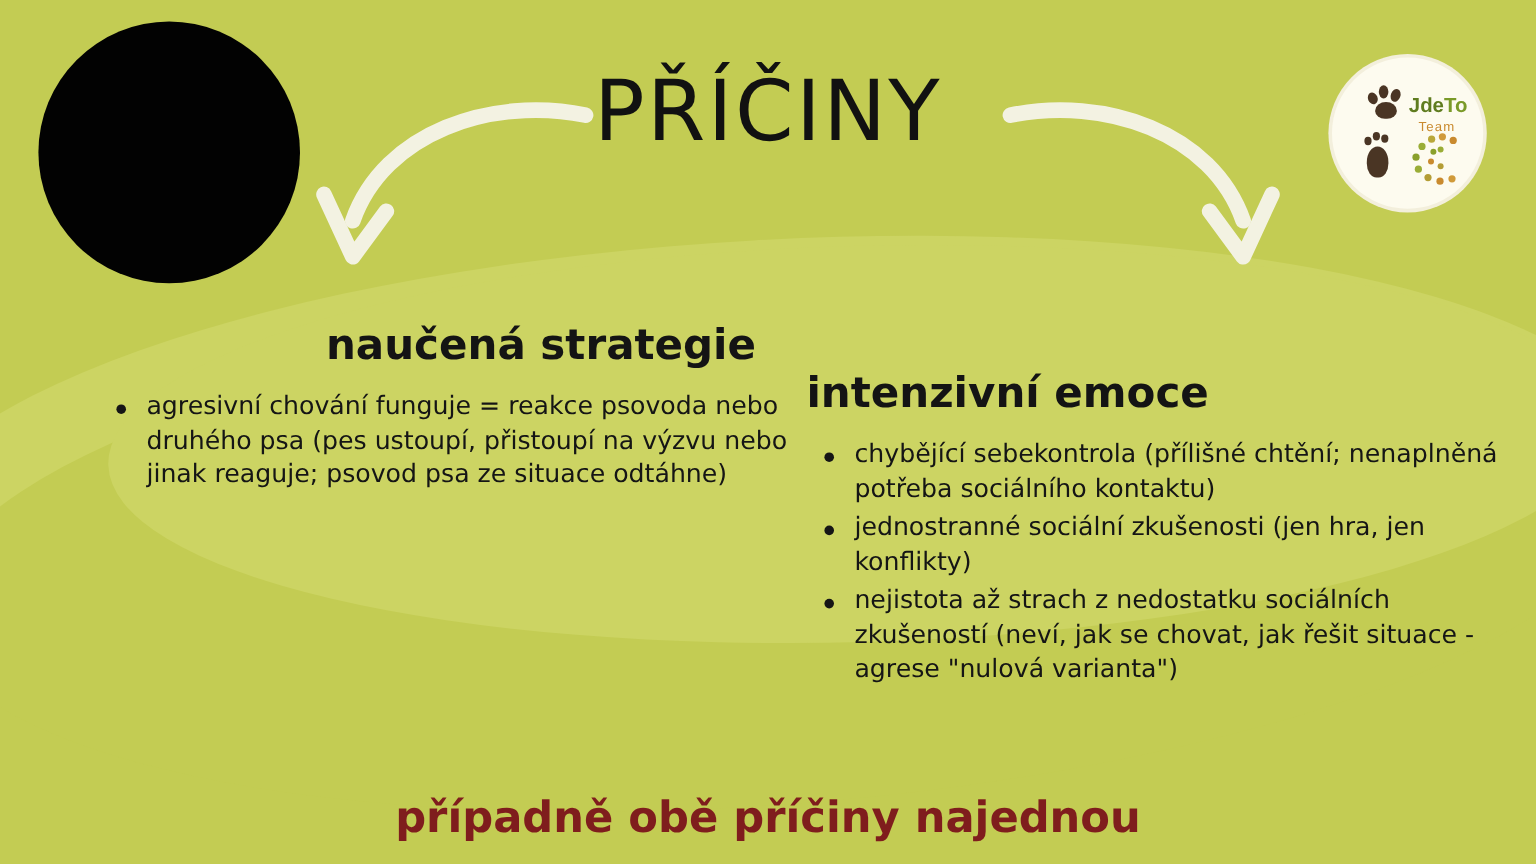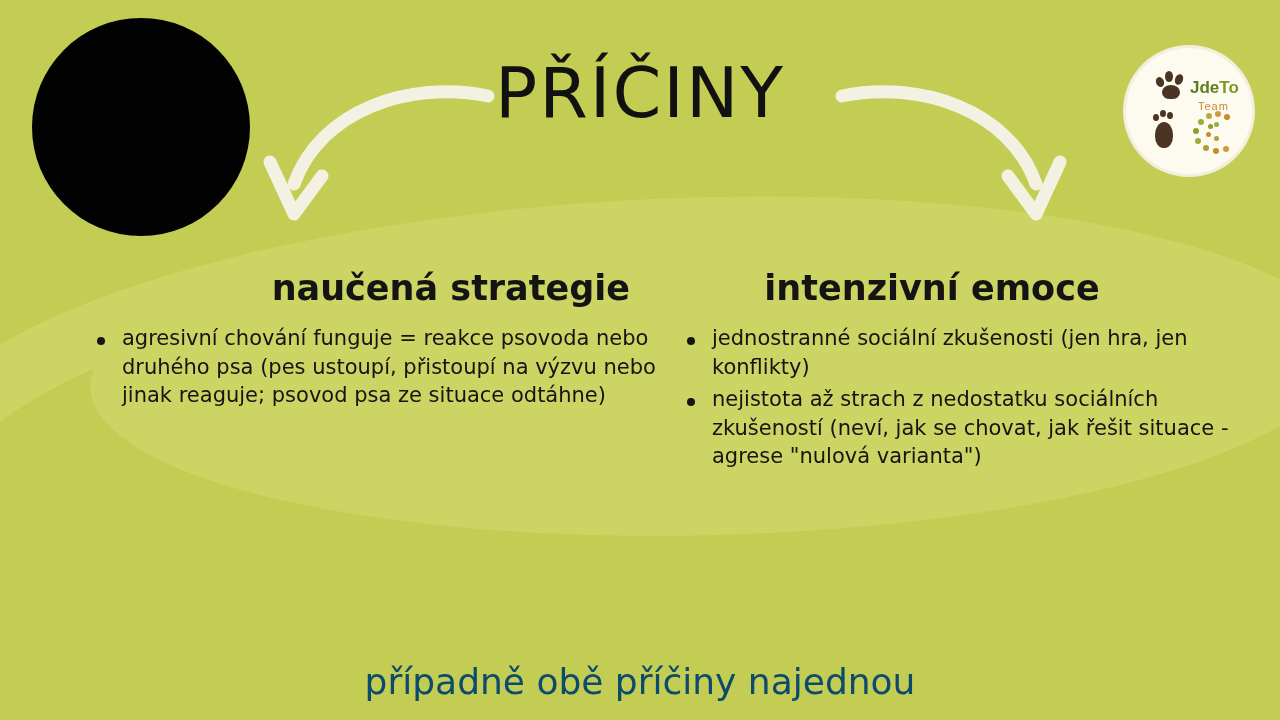--- a/index.html
+++ b/index.html
@@ -57,21 +57,21 @@
     left: 32px;
     top: 18px;
     width: 218px;
     height: 218px;
     border-radius: 50%;
     background: #020202;
   }
   
   .logo {
     position: absolute;
-    right: 28px;
+    right: 44px;
     top: 48px;
     width: 126px;
     height: 126px;
     border-radius: 50%;
     background: #fdfbef;
     box-shadow: 0 0 0 3px #f3efdc;
   }
   .logo-inner {
     position: absolute;
     inset: 0;
@@ -170,21 +170,21 @@
   .col-right { left: 672px; width: 580px; }
   .col-head {
     font-size: 35px;
     font-weight: bold;
     color: #141414;
     text-align: center;
     margin: 0 0 16px 0;
     font-family: "DejaVu Sans", sans-serif;
   }
   .col-left .col-head { text-align: right; padding-right: 30px;}
-  .col-right .col-head { text-align: center; padding-right: 60px;}
+  .col-right .col-head { text-align: left; padding-right: 60px; margin-top: 40px;}
   ul.bullets {
     margin: 0;
     padding: 0 0 0 62px;
     list-style: none;
   }
   ul.bullets li {
     position: relative;
     font-size: 21px;
     line-height: 1.36;
     color: #151515;
@@ -202,22 +202,22 @@
     background: #151515;
   }
   .col-right ul.bullets { padding-left: 40px; }
   .footer {
     position: absolute;
     left: 0;
     bottom: 18px;
     width: 1280px;
     text-align: center;
     font-size: 36px;
-    font-weight: normal;
-    color: #0c4a6e;
+    font-weight: bold;
+    color: #7f1d1d;
     font-family: "DejaVu Sans", sans-serif;
   }
 </style>
 </head>
 <body>
 
 <div id="slide">
 
   <div class="swoosh"></div>
   <div class="swoosh2"></div>
@@ -276,20 +276,21 @@
   <div class="col col-left">
     <h2 class="col-head">naučená strategie</h2>
     <ul class="bullets">
       <li>agresivní chování funguje = reakce psovoda nebo druhého psa (pes ustoupí, přistoupí na výzvu nebo jinak reaguje; psovod psa ze situace odtáhne)</li>
     </ul>
   </div>
 
   <div class="col col-right">
     <h2 class="col-head">intenzivní emoce</h2>
     <ul class="bullets">
+      <li>chybějící sebekontrola (přílišné chtění; nenaplněná potřeba sociálního kontaktu)</li>
       <li>jednostranné sociální zkušenosti (jen hra, jen konflikty)</li>
       <li>nejistota až strach z nedostatku sociálních zkušeností (neví, jak se chovat, jak řešit situace - agrese "nulová varianta")</li>
     </ul>
   </div>
 
   <div class="footer">případně obě příčiny najednou</div>
 
 </div>
 
 </body></html>

